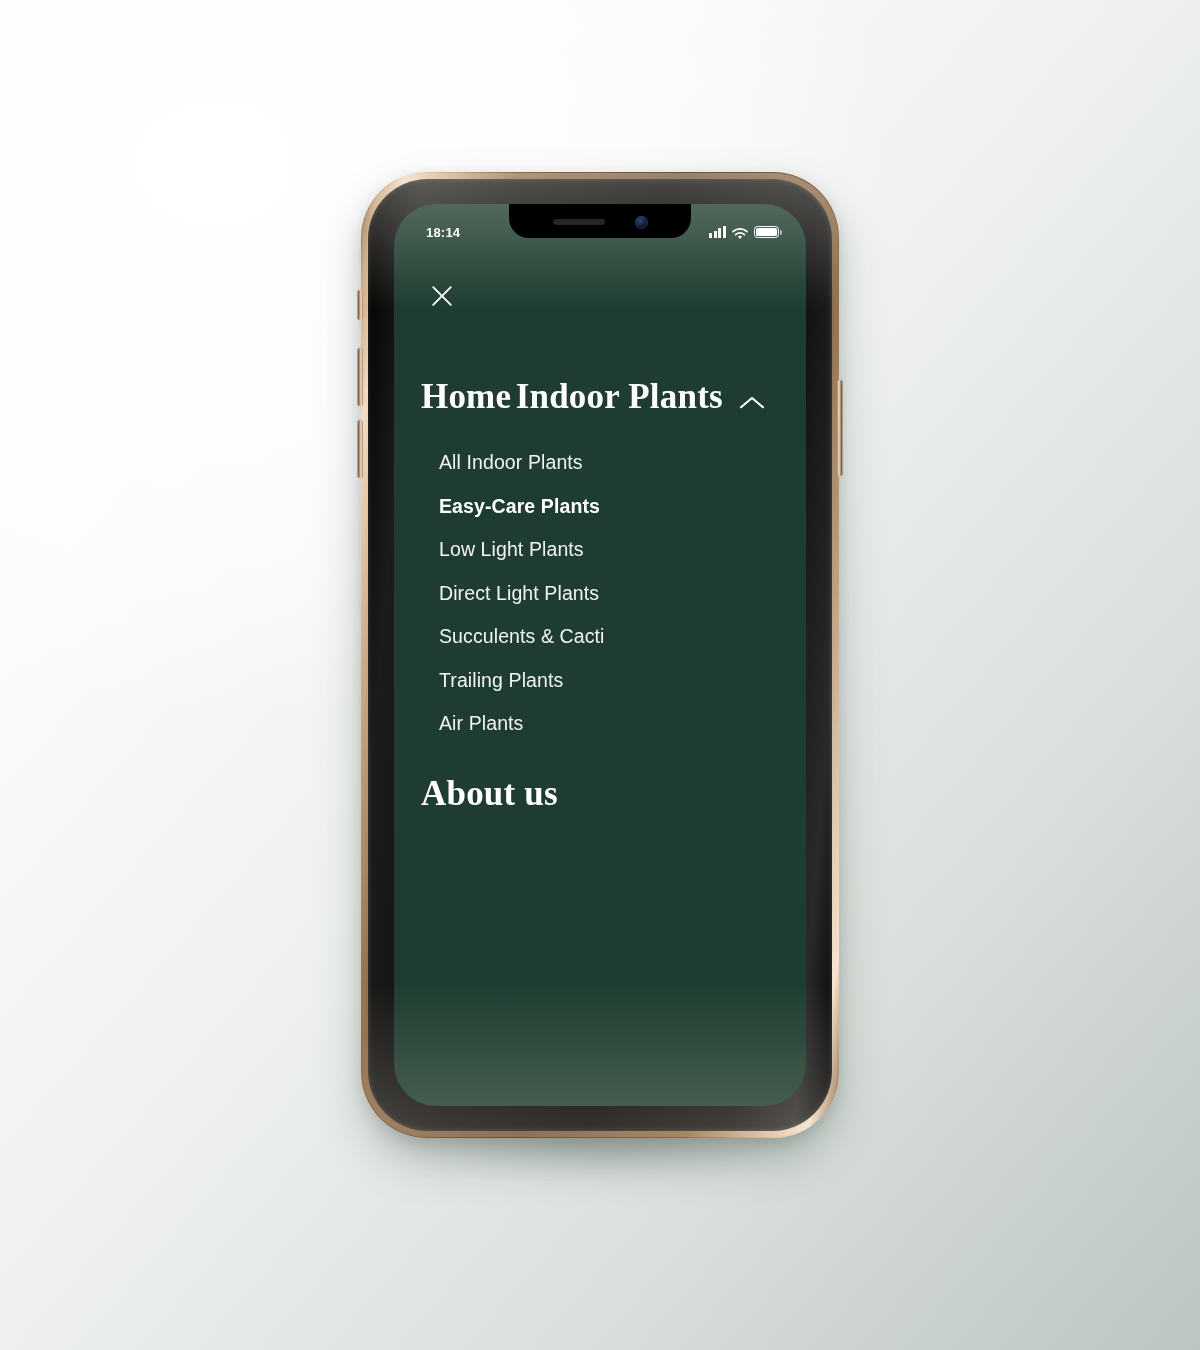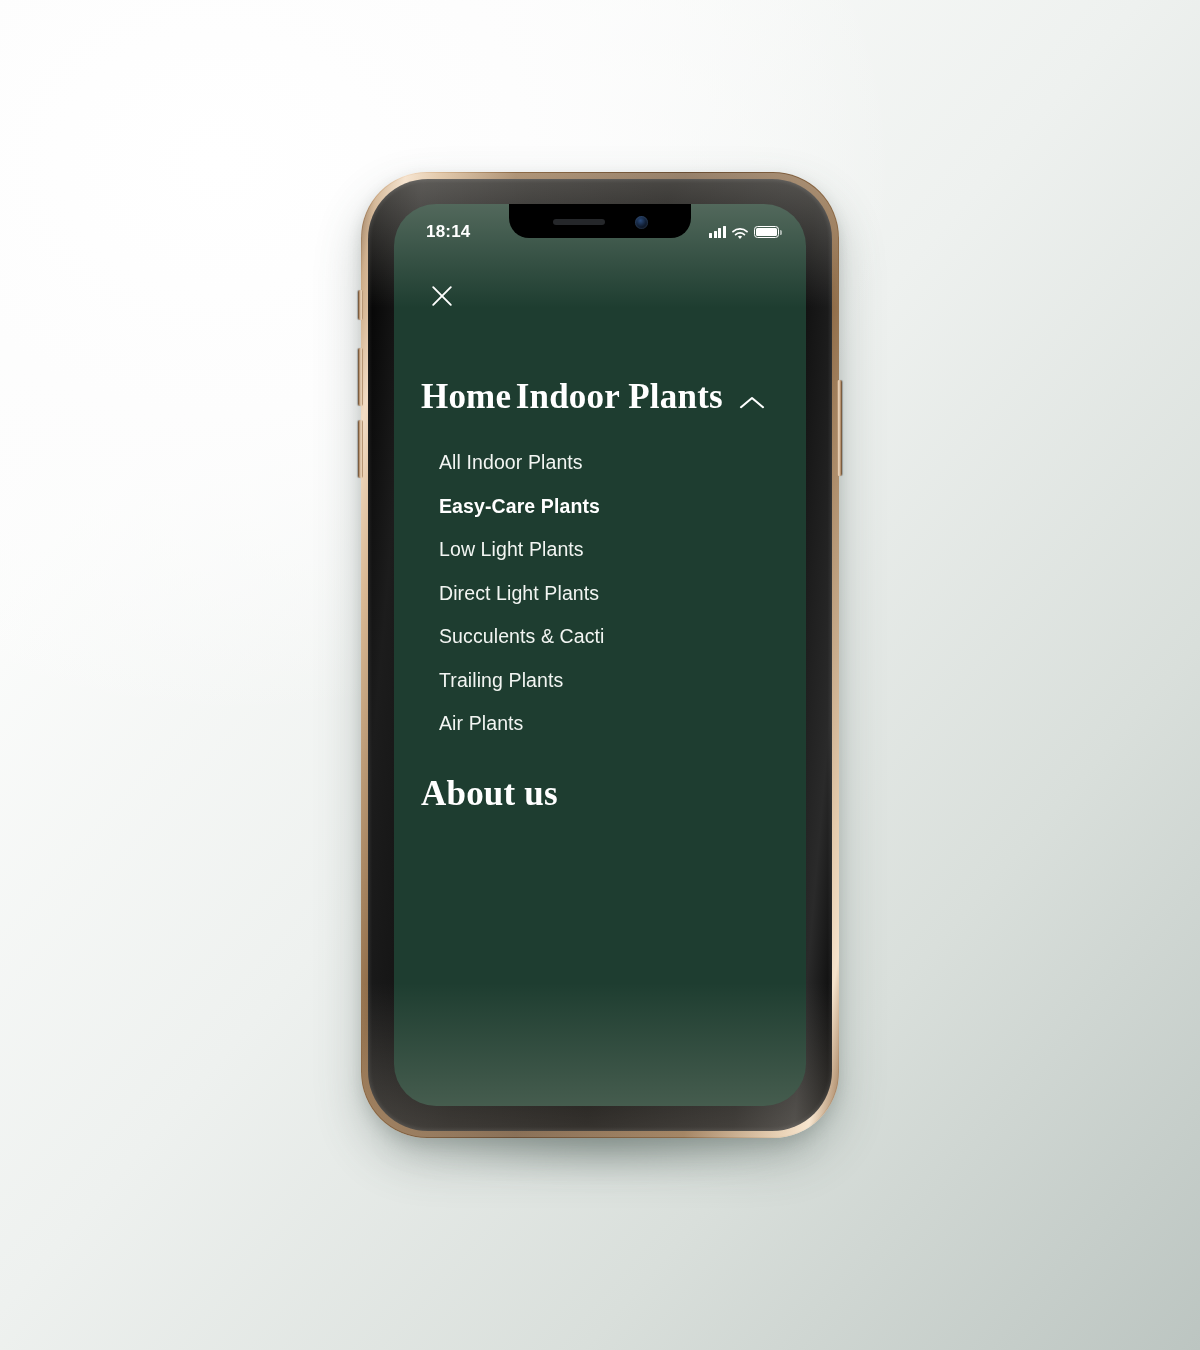--- a/index.html
+++ b/index.html
@@ -128,21 +128,21 @@
   
   .statusbar{
     position:absolute; top:0; left:0; right:0;
     height:46px;
     display:flex; align-items:center; justify-content:space-between;
     padding:10px 27px 0 32px;
     z-index:5;
     color:#fff;
   }
   .clock{
-    font-size:17px;
+    font-size:13px;
     font-weight:600;
     letter-spacing:0.2px;
     font-family:"Liberation Sans", sans-serif;
     text-align:center;
   }
   .status-icons{
     display:flex; align-items:flex-end; gap:6px;
   }
   .signal{ display:flex; align-items:flex-end; gap:1.6px; height:12px; }
   .signal i{ display:block; width:3px; background:#fff; border-radius:0.5px; }

